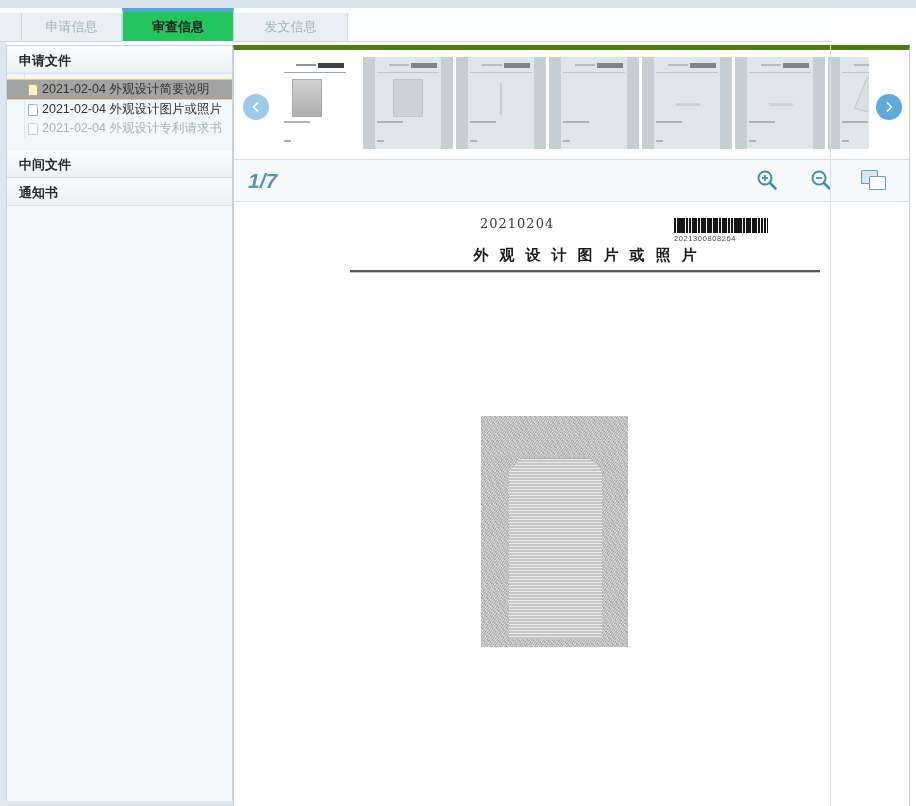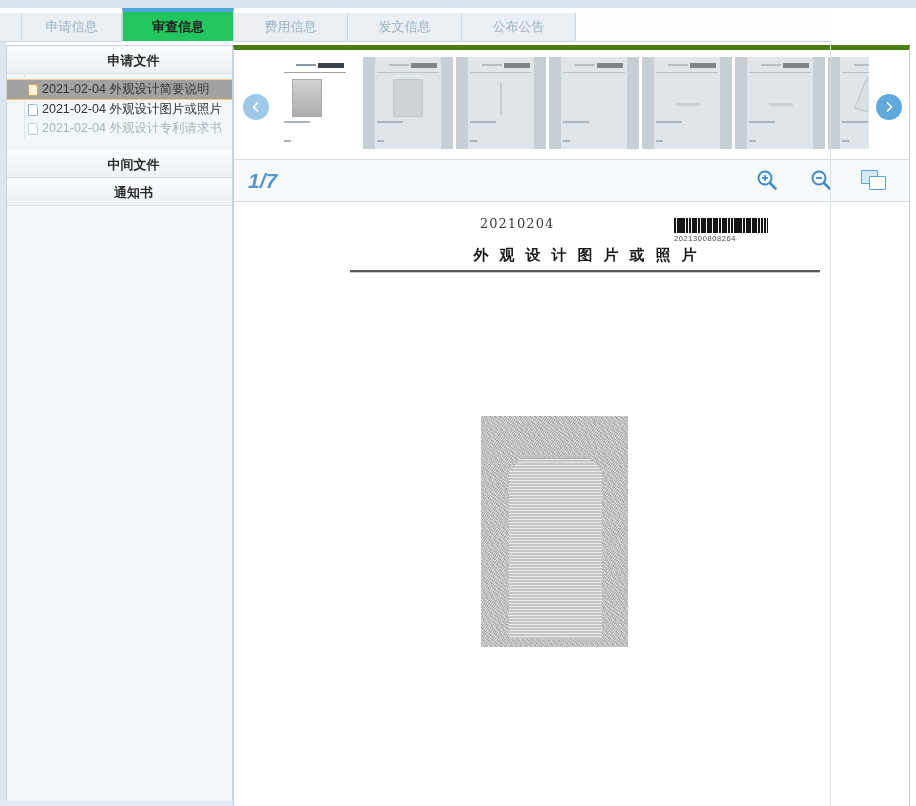--- a/index.html
+++ b/index.html
@@ -20,23 +20,23 @@
   .tab { height:28px; line-height:27px; text-align:center; font-size:13px; color:#9EB3C1;
          background:#E9EFF2; border-right:1px solid #CBD7DF; cursor:pointer; }
   .tab.w1{ width:100px; } .tab.w2{ width:114px; }
   .tab.active { height:34px; line-height:30px; background:#22c55e; color:#1E1E1E; font-weight:bold;
                 border-top:4px solid #4FA6DA; border-left:1px solid #CBD7DF; width:112px;
                 margin-bottom:-1px; border-bottom:1px solid #fff; }
 
   
   .sidebar { position:absolute; left:6px; top:45px; width:227px; bottom:5px;
              background:#F2F7F9; border:1px solid #C9D4DB; border-bottom:none; overflow:hidden; }
-  .sec-header { height:28px; line-height:28px; padding-left:28px; font-size:13px; font-weight:bold;
+  .sec-header { height:28px; line-height:28px; padding-left:12px; font-size:13px; font-weight:bold;
                 color:#2B2B2B; background:linear-gradient(#FAFCFD,#ECF1F4);
-                border-bottom:1px solid #D8E0E5; border-top:1px solid #F6FAFC;text-align:center; }
+                border-bottom:1px solid #D8E0E5; border-top:1px solid #F6FAFC; }
   .file-list { position:relative; padding:5px 0 6px 0; }
   .file-list::before { content:''; position:absolute; left:17px; top:0; bottom:6px; width:1px;
                        background:#DDE6EB; }
   .file-item { position:relative; height:19px; display:flex; align-items:center; padding-left:21px;
                font-size:12.5px; color:#333; white-space:nowrap; overflow:hidden; cursor:pointer; }
   .file-item.selected { background:#a3a3a3; border-top:1px solid #EDCB82; border-bottom:1px solid #EDCB82;
                         height:21px; }
   .file-item.disabled { color:#A7B4BD; }
   .doc-icon { width:10px; height:12px; background:#fff; border:1px solid #92AEC6; border-radius:1px;
               margin-right:4px; flex:none; position:relative; }
@@ -128,23 +128,21 @@
 <body>
 
 <div class="page">
   <div class="top-strip"></div>
   <div class="gutter-left"></div>
 
   <div class="tabbar">
     <div class="tab-lead"></div>
     <div class="tab w1">申请信息</div>
     <div class="tab active">审查信息</div>
-    <div class="tab w2">费用信息</div>
     <div class="tab w2">发文信息</div>
-    <div class="tab w2">公布公告</div>
   </div>
 
   <div class="sidebar">
     <div class="sec-header">申请文件</div>
     <div class="file-list">
       <div class="file-item selected">
         <span class="doc-icon"></span>
         <span>2021-02-04 外观设计简要说明</span>
       </div>
       <div class="file-item">

